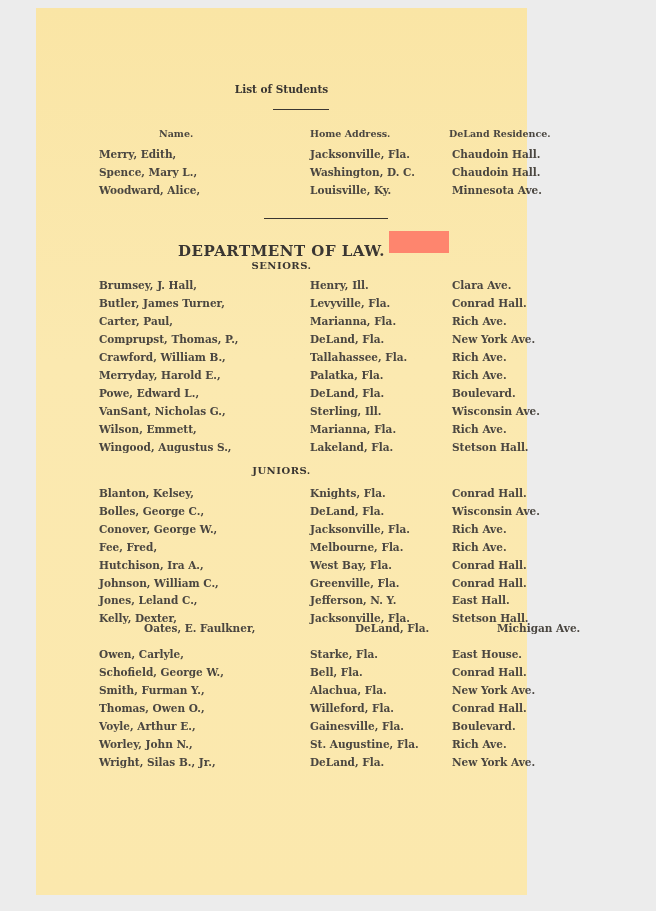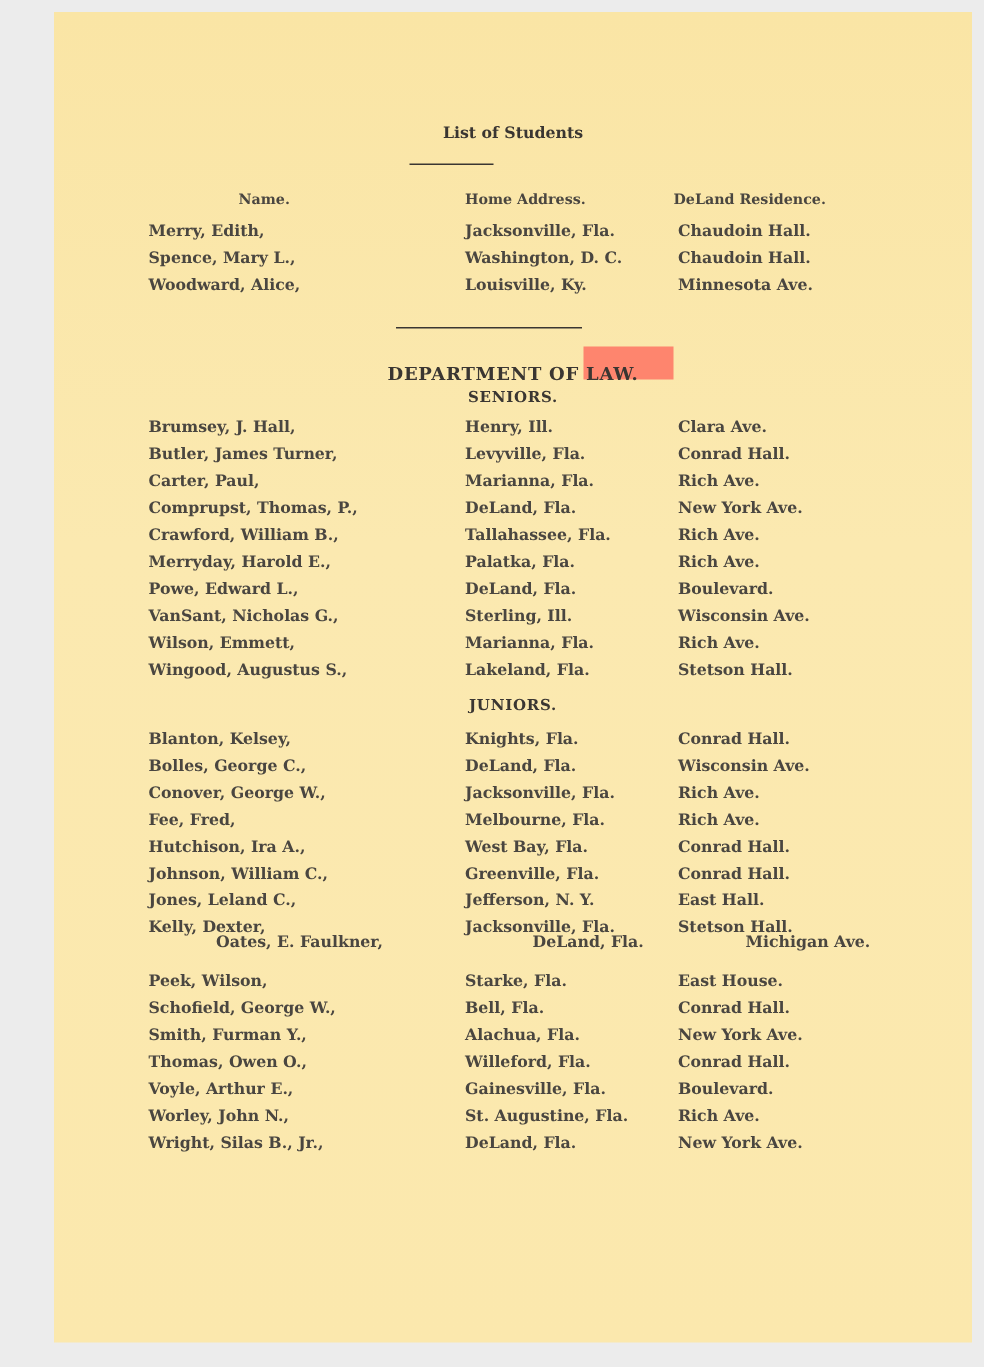--- a/index.html
+++ b/index.html
@@ -6,21 +6,21 @@
   body {
     width: 656px; height: 911px;
     background: #ececec;
     position: relative;
     overflow: hidden;
     font-family: "DejaVu Serif", serif;
   }
   .page {
     position: absolute;
     left: 36px; top: 8px;
-    width: 612px; height: 887px;
+    width: 491px; height: 887px;
     background: #fbe7a9;
     background: linear-gradient(180deg, #fae5a5 0%, #fbe9b0 40%, #fbe8ad 100%);
     color: #3d3a35;
   }
   .running-head {
     position: absolute; left: 0; right: 0; top: 75px;
     text-align: center;
     font-size: 10.5px; font-weight: bold;
     color: #3a3632;
   }
@@ -34,21 +34,21 @@
     white-space: nowrap;
   }
   .row span { position: absolute; top: 0; }
   .c1 { left: 63px; }
   .c2 { left: 274px; }
   .c3 { left: 416px; }
   .col-head { font-size: 9.5px; color: #4a4640; }
   .dept {
     position: absolute; left: 0; right: 0; top: 234px;
     text-align: center;
-    font-size: 12px; font-weight: bold; letter-spacing: 0.5px;
+    font-size: 15px; font-weight: bold; letter-spacing: 0.5px;
     color: #3a3632;
   }
   .highlight {
     position: absolute; left: 353px; top: 223px;
     width: 60px; height: 22px;
     background: rgba(255, 100, 90, 0.75);
   }
   .section {
     position: absolute; left: 0; right: 0;
     text-align: center;
@@ -193,21 +193,21 @@
         <span class="c1">Kelly, Dexter,</span>
         <span class="c2">Jacksonville, Fla.</span>
         <span class="c3">Stetson Hall.</span>
       </div>
       <div class="row" style="top: 614px; margin-left: 45px;">
         <span class="c1">Oates, E. Faulkner,</span>
         <span class="c2">DeLand, Fla.</span>
         <span class="c3">Michigan Ave.</span>
       </div>
       <div class="row" style="top: 640.1px;">
-        <span class="c1">Peek, Wilson,</span>
+        <span class="c1">Owen, Carlyle,</span>
         <span class="c2">Starke, Fla.</span>
         <span class="c3">East House.</span>
       </div>
       <div class="row" style="top: 658px;">
         <span class="c1">Schofield, George W.,</span>
         <span class="c2">Bell, Fla.</span>
         <span class="c3">Conrad Hall.</span>
       </div>
       <div class="row" style="top: 675.9px; padding-left: 28px;">
         <span class="c1">Smith, Furman Y.,</span>

